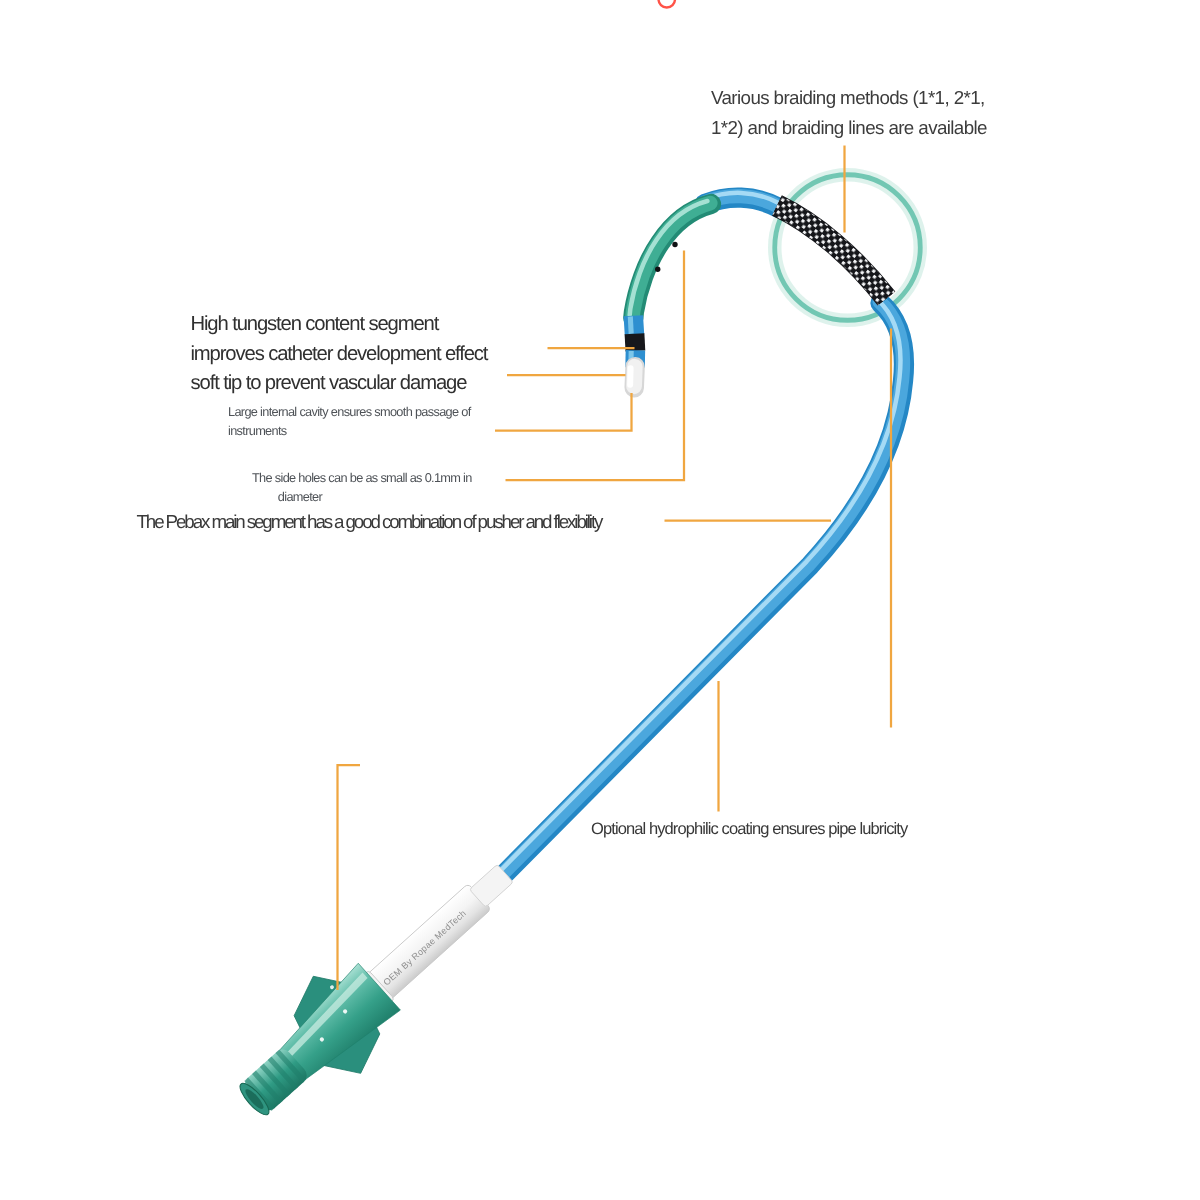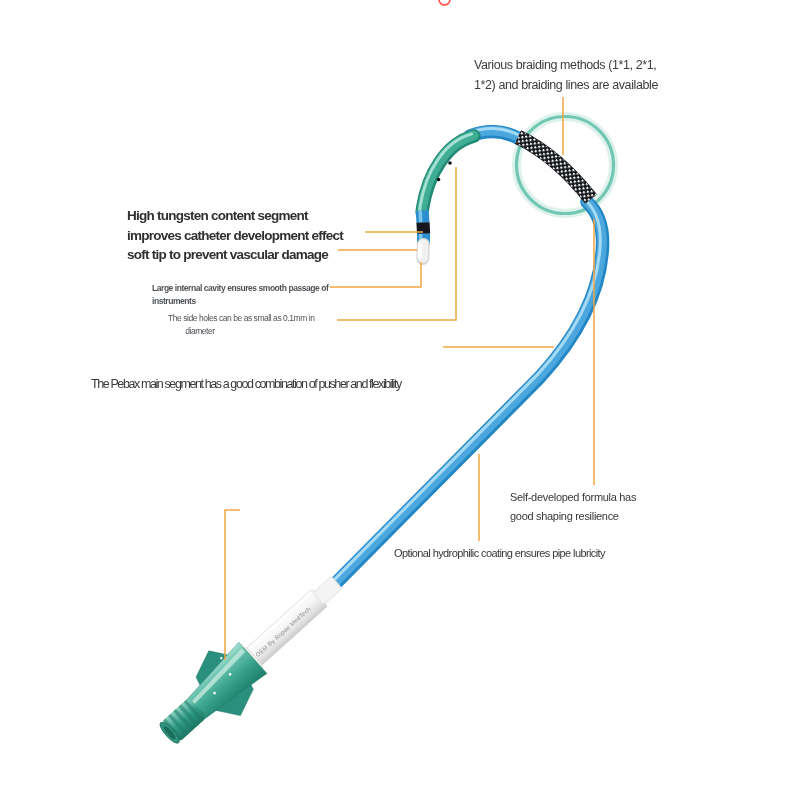--- a/index.html
+++ b/index.html
@@ -1,24 +1,24 @@
 <!DOCTYPE html>
 <html><head>
 <meta charset="utf-8">
 <style>
   html,body{margin:0;padding:0;background:#ffffff;}
   #stage{position:relative;width:800px;height:800px;background:#ffffff;overflow:hidden;
          font-family:"Liberation Sans",sans-serif;}
   #art{position:absolute;left:0;top:0;}
   .ann{position:absolute;white-space:pre-line;color:#3a3a3a;}
   #ann-braiding{left:474px;top:56px;font-size:12.5px;letter-spacing:-0.4px;line-height:19.5px;color:#3c3c3c;}
-  #ann-tungsten{left:127px;top:206px;font-size:13.5px;letter-spacing:-0.75px;line-height:19.5px;color:#303030;font-weight:bold;}
-  #ann-cavity{left:152px;top:282px;font-size:8.5px;letter-spacing:-0.45px;line-height:13px;color:#4e5257;font-weight:bold;}
+  #ann-tungsten{left:127px;top:206px;font-size:13.5px;letter-spacing:-0.75px;line-height:19.5px;color:#303030;}
+  #ann-cavity{left:152px;top:268px;font-size:8.5px;letter-spacing:-0.45px;line-height:13px;color:#4e5257;}
   #ann-sideholes{left:168px;top:312px;font-size:8.5px;letter-spacing:-0.45px;line-height:13px;color:#4e5257;white-space:pre;}
-  #ann-pebax{left:91px;top:341px;font-size:12.5px;letter-spacing:-1.4px;color:#3a3a3a;margin-top:36px;}
+  #ann-pebax{left:91px;top:341px;font-size:12.5px;letter-spacing:-1.4px;color:#3a3a3a;}
   #ann-diejoint{left:243px;top:498px;font-size:10px;letter-spacing:-0.55px;line-height:15px;color:#3f3f3f;}
   #ann-formula{left:510px;top:488px;font-size:11px;letter-spacing:-0.3px;line-height:19px;color:#383838;}
   #ann-coating{left:394px;top:547px;font-size:11px;letter-spacing:-0.6px;color:#383838;}
 </style>
 </head>
 <body>
 
 <div id="stage">
 
   <svg id="art" width="800" height="800" viewBox="0 0 800 800">
@@ -144,16 +144,14 @@
   <div class="ann" id="ann-braiding">Various braiding methods (1*1, 2*1,
 1*2) and braiding lines are available</div>
   <div class="ann" id="ann-tungsten">High tungsten content segment
 improves catheter development effect
 soft tip to prevent vascular damage</div>
   <div class="ann" id="ann-cavity">Large internal cavity ensures smooth passage of
 instruments</div>
   <div class="ann" id="ann-sideholes">The side holes can be as small as 0.1mm in
          diameter</div>
   <div class="ann" id="ann-pebax">The Pebax main segment has a good combination of pusher and flexibility</div>
-  <div class="ann" id="ann-formula">Self-developed formula has
-good shaping resilience</div>
   <div class="ann" id="ann-coating">Optional hydrophilic coating ensures pipe lubricity</div>
 </div>
 
 </body></html>

